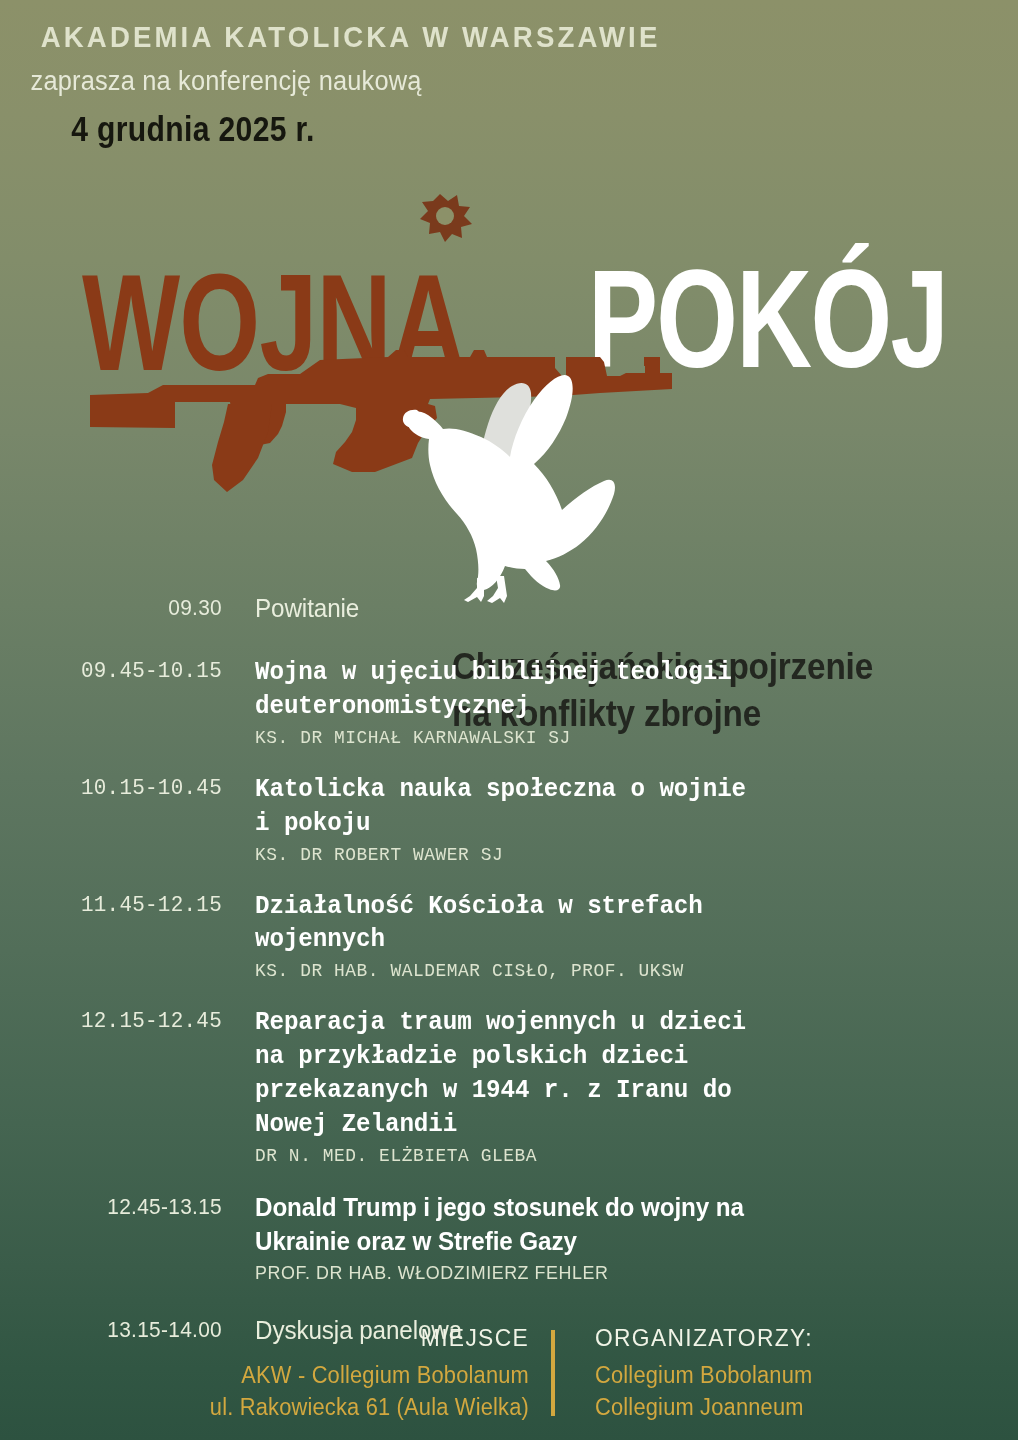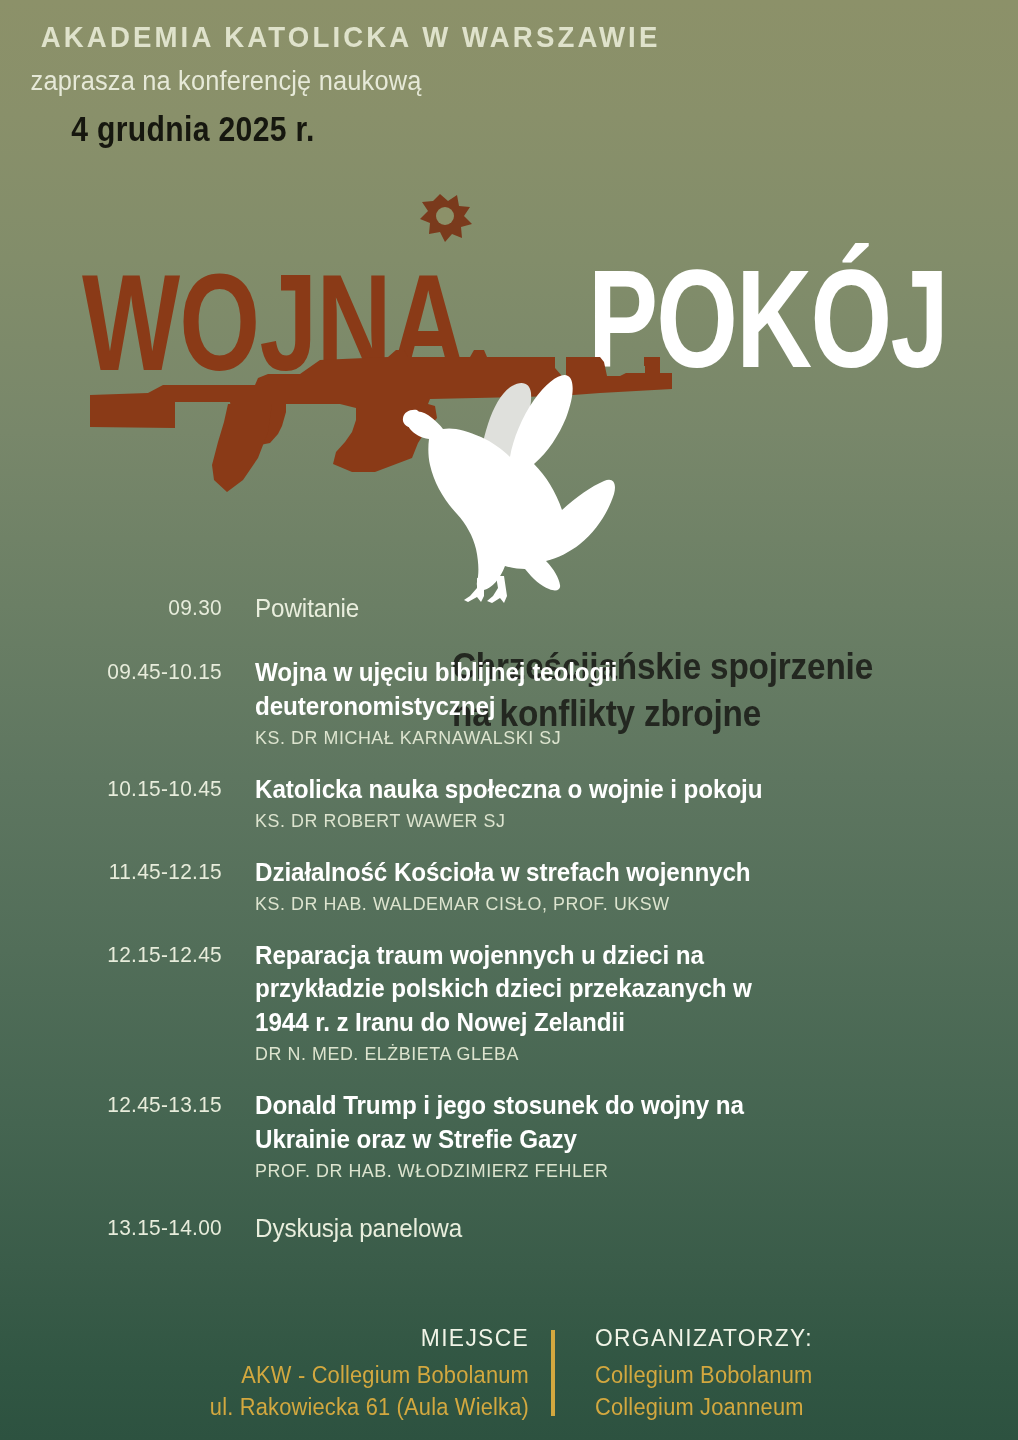--- a/index.html
+++ b/index.html
@@ -167,21 +167,21 @@
   .sched-speaker {
     margin-top: 3px;
     font-size: 19px;
     font-weight: 400;
     color: #dde4cf;
     letter-spacing: 0.6px;
     transform: scaleX(0.94);
     transform-origin: left top;
   }
   .row-gap-lg { margin-bottom: 30px; }
-  .row-gap-md { margin-bottom: 24px; }
+  .row-gap-md { margin-bottom: 24px; font-family: Liberation Mono, monospace; }
 
   
   .footer {
     position: absolute;
     bottom: 16px;
     left: 0;
     right: 0;
     display: flex;
     justify-content: center;
     align-items: flex-start;

